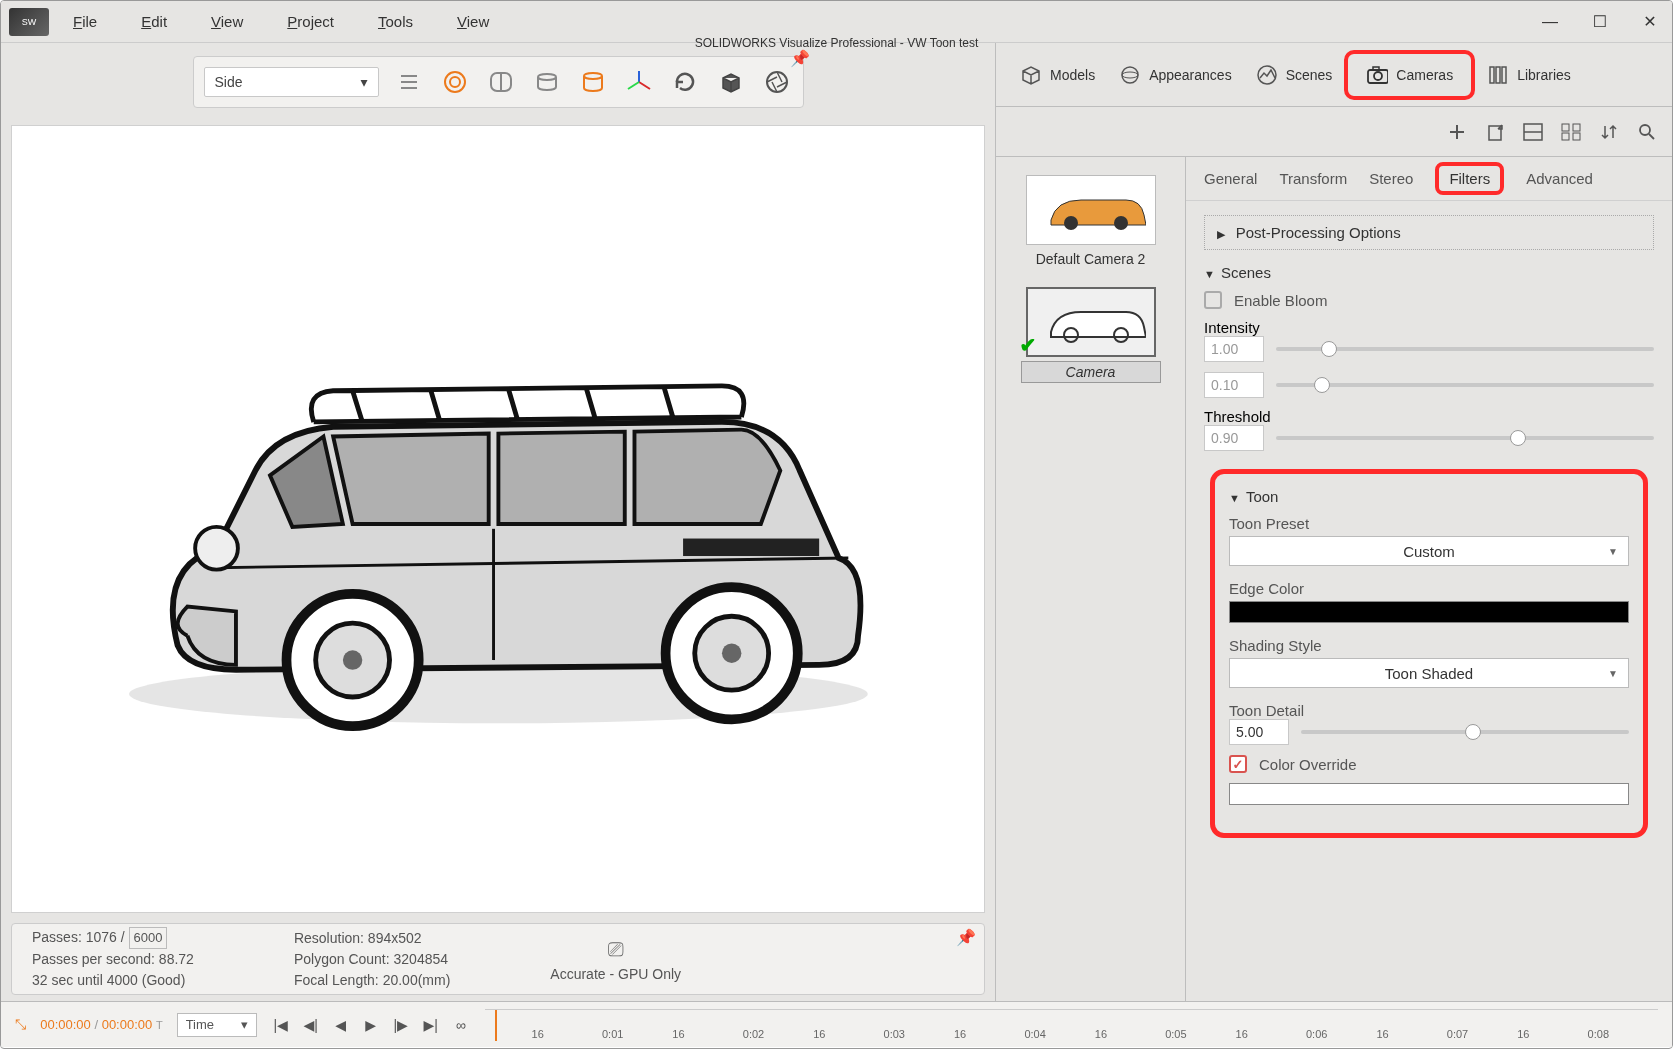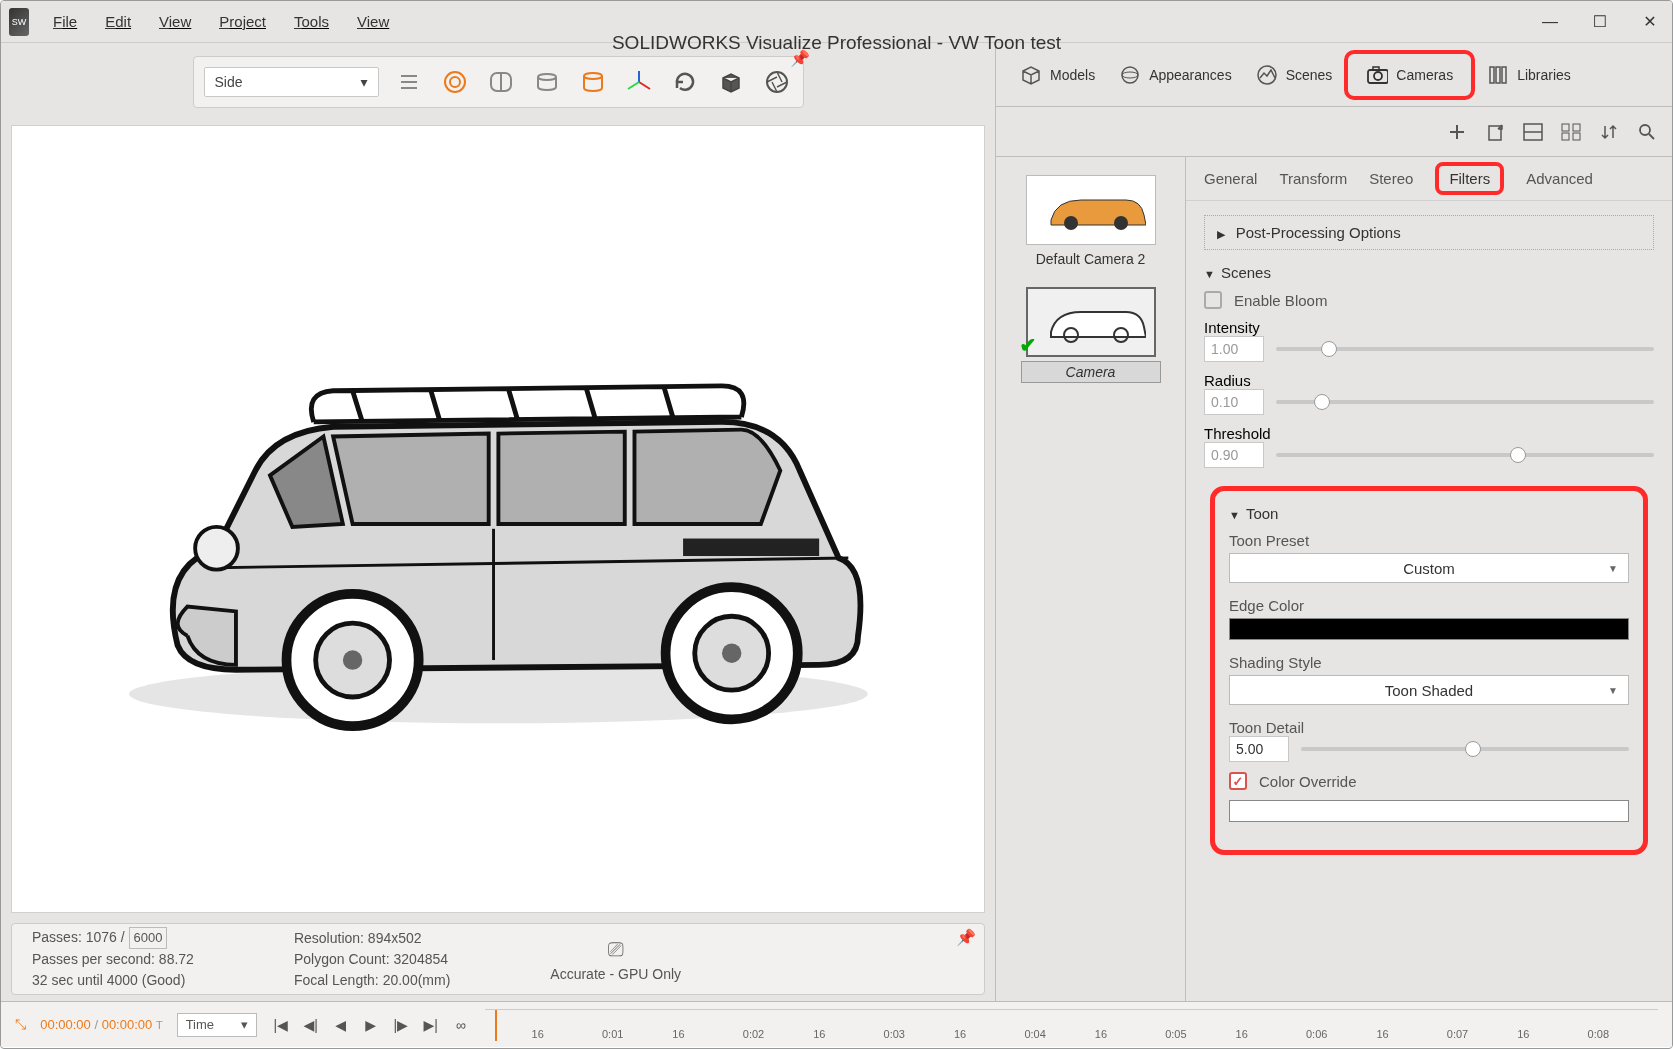--- a/index.html
+++ b/index.html
@@ -1,24 +1,24 @@
 <!DOCTYPE html>
 <html><head>
 <meta charset="utf-8">
 <style>
 * { box-sizing: border-box; margin: 0; padding: 0; font-family: "Segoe UI", Arial, sans-serif; }
 body { background: #fff; width: 1673px; height: 1049px; overflow: hidden; position: relative; border: 1px solid #999; border-radius: 4px; }
 
 
 .titlebar { height: 42px; background: #e6e5e3; display: flex; align-items: center; padding: 0 8px; position: relative; border-bottom: 1px solid #ccc; }
-.app-icon { width: 20px; height: 28px; background: linear-gradient(135deg,#333,#666); border-radius: 3px; margin-right: 24px; display:flex;align-items:center;justify-content:center;color:#fff;font-size:9px;}
-.menubar { display: flex; gap: 28px; text-decoration: underline; }
+.app-icon { width: 40px; height: 28px; background: linear-gradient(135deg,#333,#666); border-radius: 3px; margin-right: 24px; display:flex;align-items:center;justify-content:center;color:#fff;font-size:9px;}
+.menubar { display: flex; gap: 44px; }
 .menubar .menu-item { font-size: 15px; color: #333; cursor: pointer; }
 .menubar .menu-item::first-letter { text-decoration: underline; }
-.app-title { position: absolute; left: 50%; transform: translateX(-50%); font-size: 19px; color: #333; margin-top: 42px; }
+.app-title { position: absolute; left: 50%; transform: translateX(-50%); font-size: 12px; color: #333; margin-top: 42px; }
 .window-controls { position: absolute; right: 6px; top: 0; display: flex; gap: 18px; align-items:center; height:100%;}
 .win-btn { width: 32px; height: 28px; display:flex;align-items:center;justify-content:center; color:#333; font-size:16px; }
 
 
 .main { display: flex; height: 958px; }
 .left-pane { width: 994px; background: #e6e5e3; display: flex; flex-direction: column; }
 .right-pane { flex: 1; background: #e6e5e3; border-left: 1px solid #bdbdbd; display: flex; flex-direction: column; }
 
 
 .toolbar-wrap { height: 78px; display:flex; align-items:center; justify-content:center; }
@@ -375,21 +375,20 @@
               <span class="checkbox"></span>
               <label>Enable Bloom</label>
             </div>
             <div class="field-label disabled">Intensity</div>
             <div class="row">
               <div class="num-input">1.00</div>
               <div class="slider">
                   <div class="thumb" style="left:12%"></div>
                 </div>
             </div>
-            <div class="field-label disabled">Radius</div>
             <div class="row">
               <div class="num-input">0.10</div>
               <div class="slider">
                   <div class="thumb" style="left:10%"></div>
                 </div>
             </div>
             <div class="field-label disabled">Threshold</div>
             <div class="row">
               <div class="num-input">0.90</div>
               <div class="slider">

